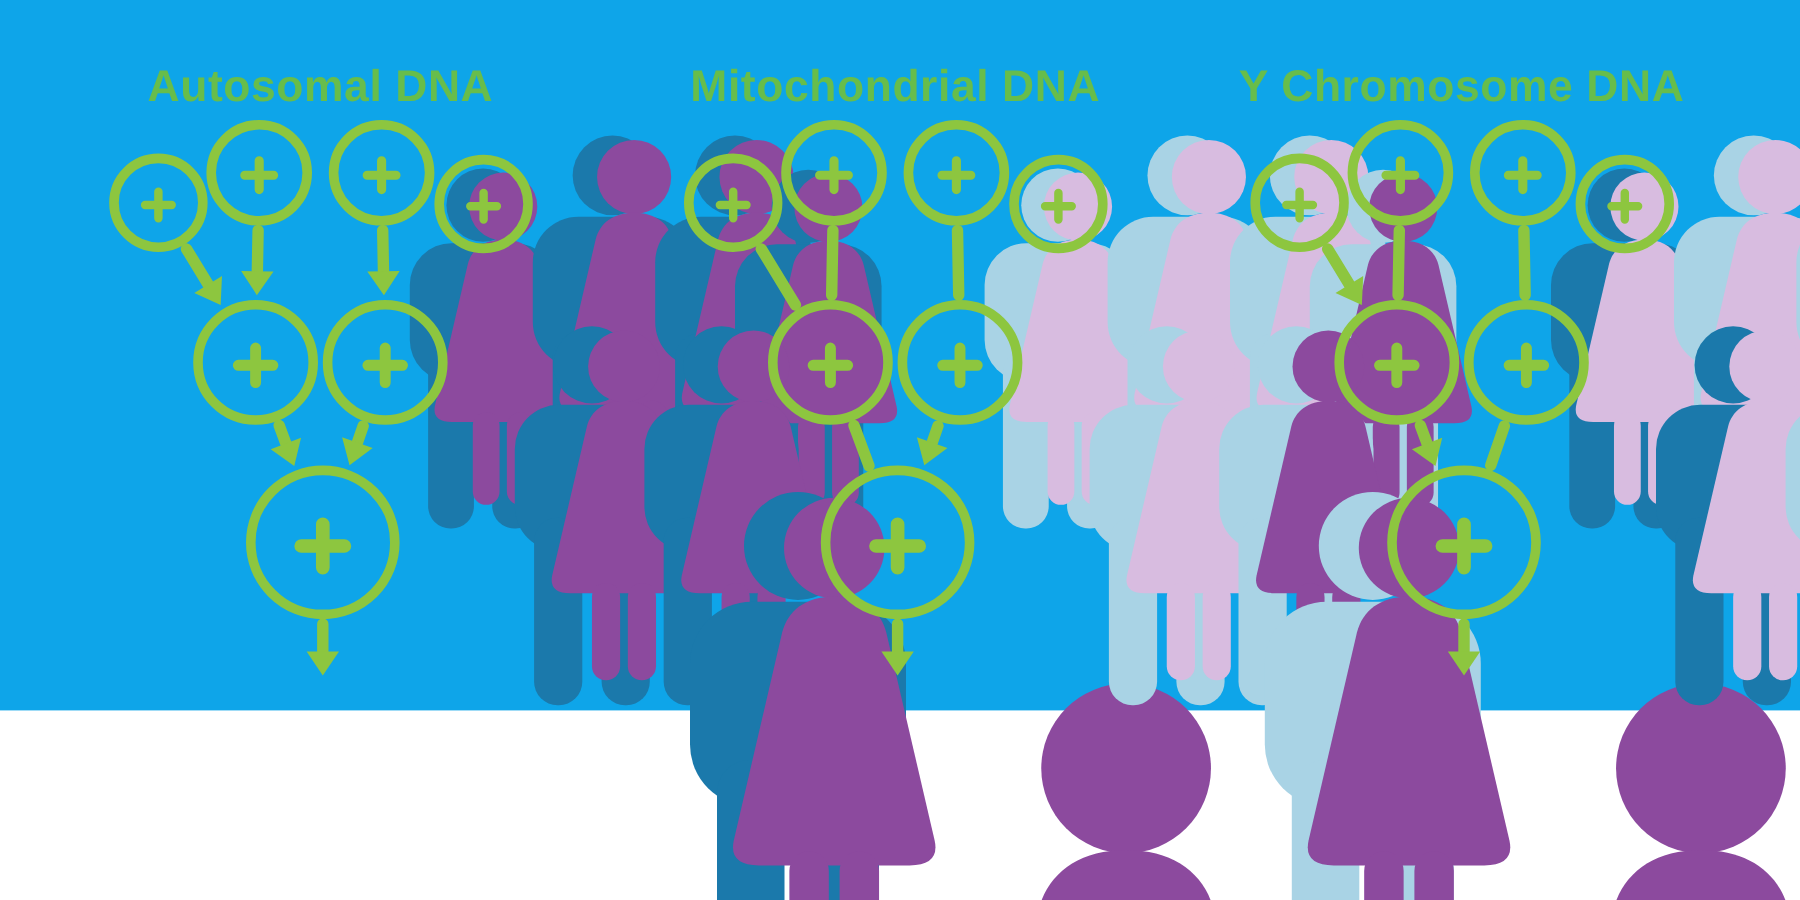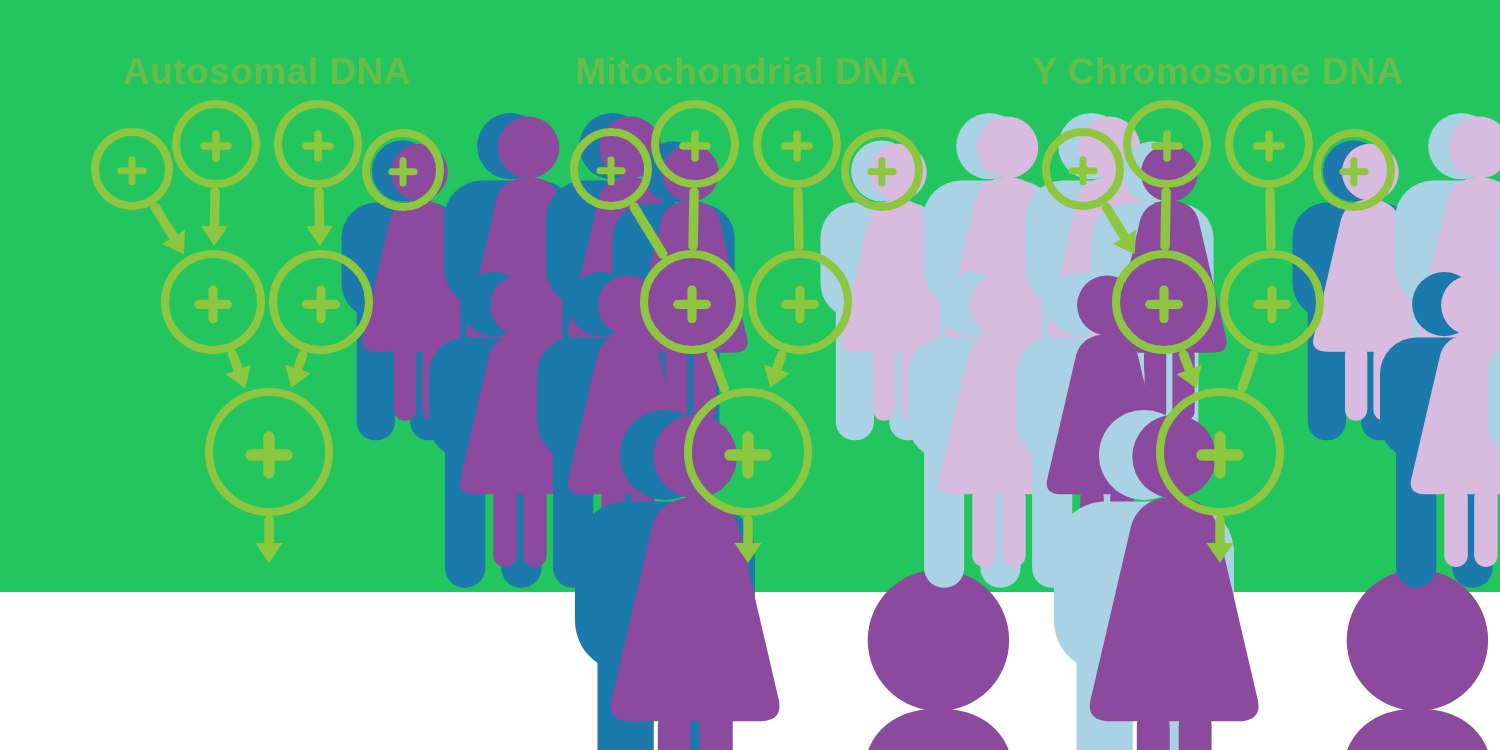--- a/index.html
+++ b/index.html
@@ -8,21 +8,21 @@
     background: #ffffff;
     width: 1500px;
     height: 750px;
     overflow: hidden;
     font-family: "Liberation Sans", sans-serif;
   }
   .stage {
     position: relative;
     width: 1500px;
     height: 592px;
-    background: #22c55e;
+    background: #0ea5e9;
   }
   .col-title {
     font-family: "Liberation Sans", sans-serif;
     font-weight: 700;
     font-size: 37px;
     text-anchor: middle;
     letter-spacing: 0.5px;
   }
 </style>
 </head>

